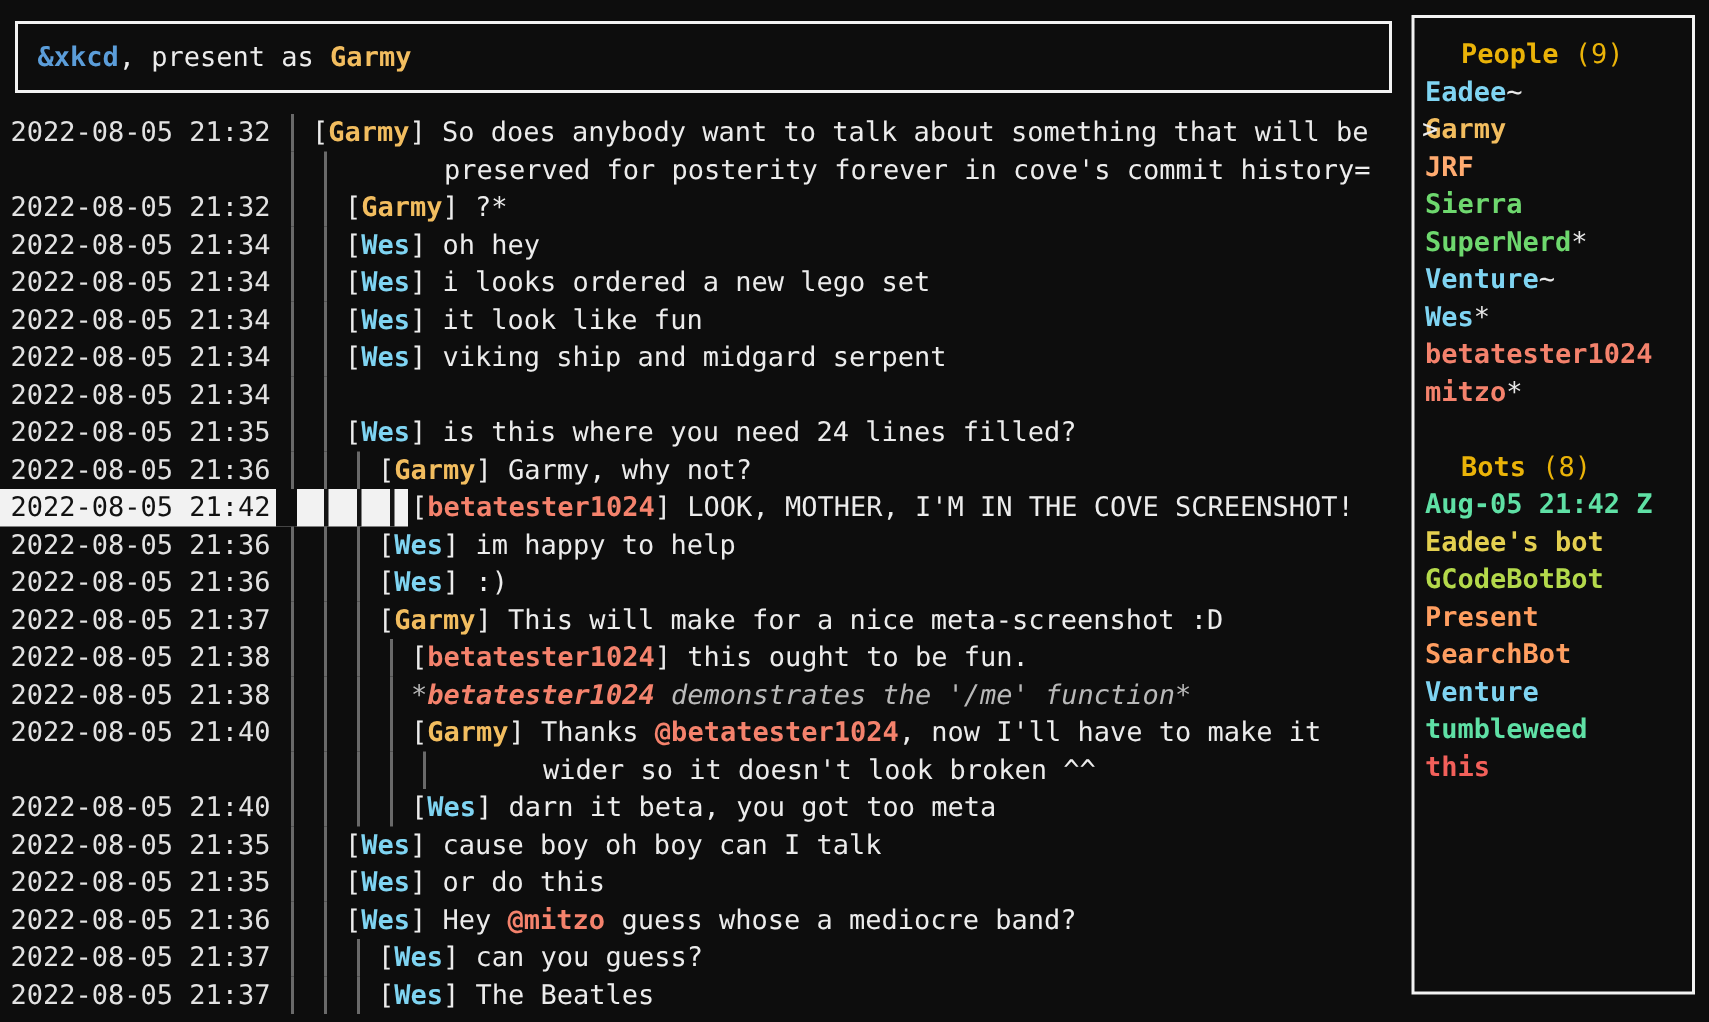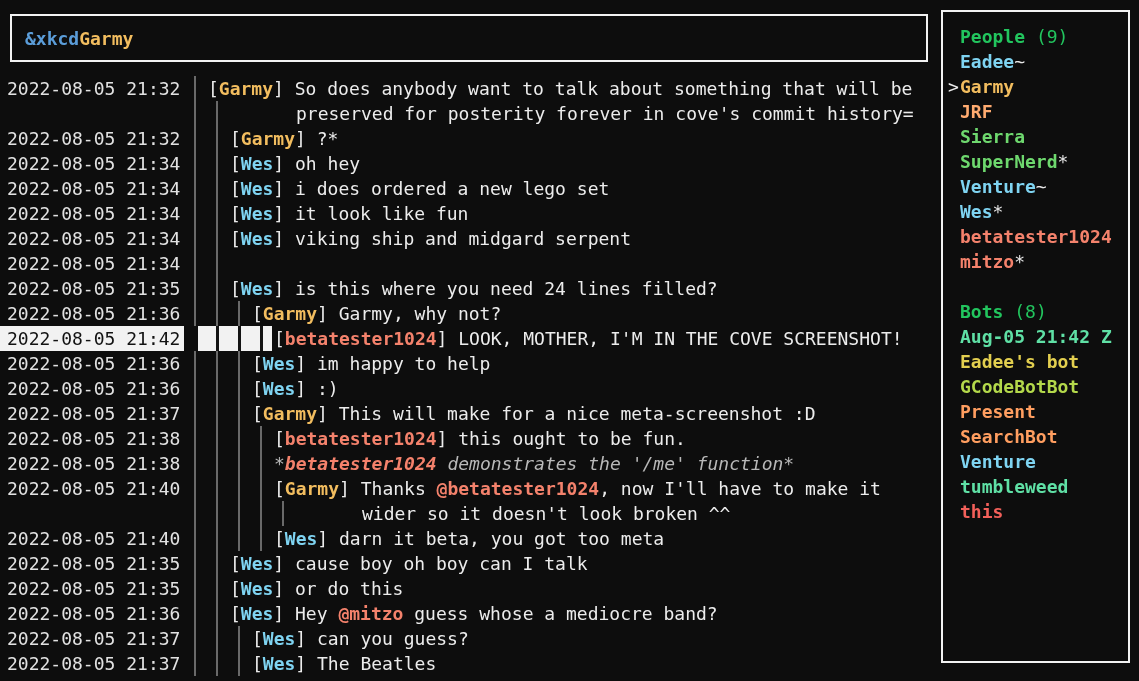--- a/index.html
+++ b/index.html
@@ -29,23 +29,23 @@
   .s-garmy{color:#f2bd5f;font-weight:bold;}
   .s-wes{color:#7fd4f2;font-weight:bold;}
   .s-beta{color:#f4826c;font-weight:bold;}
   .s-mention{color:#f4826c;font-weight:bold;}
   .s-me{color:#b9b9b9;font-style:italic;}
   .s-mename{color:#f4826c;font-weight:bold;font-style:italic;}
 
   
   .panel{position:absolute;left:941px;top:10px;width:189px;height:653px;
          border:2px solid #f2f2f2;box-sizing:border-box;padding-top:12px;}
-  .ptitle{height:25px;padding-left:17px;white-space:pre;color:#22c55e;}
+  .ptitle{height:25px;padding-left:31px;white-space:pre;color:#eab308;}
   .ptitle .t{font-weight:bold;}
-  .pitem{position:relative;height:25px;padding-left:17px;white-space:pre;font-weight:bold;}
+  .pitem{position:relative;height:25px;padding-left:7px;white-space:pre;font-weight:bold;}
   .pcursor{position:absolute;left:5px;top:0;color:#ececec;font-weight:normal;}
   .psuffix{color:#e8e8e8;font-weight:normal;}
   .spacer{height:25px;}
 
   .c-cyan{color:#7fd4f2;}
   .c-gold{color:#f2bd5f;}
   .c-peach{color:#ffab70;}
   .c-green{color:#6ed86e;}
   .c-salmon{color:#f4826c;}
   .c-mint{color:#5fe0a5;}
@@ -53,29 +53,29 @@
   .c-lime{color:#b4d94b;}
   .c-orange{color:#ff9e60;}
   .c-red{color:#f2605a;}
 </style>
 </head>
 <body>
 
 <div class="screen">
 
   <div class="header-box">
-    <span class="h-chan">&amp;xkcd</span><span class="h-nick">Garmy</span>
+    <span class="h-chan">&amp;xkcd</span><span class="h-sep">, present as </span><span class="h-nick">Garmy</span>
   </div>
 
   <div class="chat">
       <div class="row"><span class="ts">2022-08-05 21:32</span><span class="bar" style="left: 194px;"></span><span class="msg" style="left: 208px;"><span class="s-txt">[</span><span class="s-garmy">Garmy</span><span class="s-txt">] So does anybody want to talk about something that will be</span></span></div>
       <div class="row"><span class="ts"></span><span class="bar" style="left: 194px;"></span><span class="bar" style="left: 216px;"></span><span class="msg" style="left: 296px;"><span class="s-txt">preserved for posterity forever in cove's commit history=</span></span></div>
       <div class="row"><span class="ts">2022-08-05 21:32</span><span class="bar" style="left: 194px;"></span><span class="bar" style="left: 216px;"></span><span class="msg" style="left: 230px;"><span class="s-txt">[</span><span class="s-garmy">Garmy</span><span class="s-txt">] ?*</span></span></div>
       <div class="row"><span class="ts">2022-08-05 21:34</span><span class="bar" style="left: 194px;"></span><span class="bar" style="left: 216px;"></span><span class="msg" style="left: 230px;"><span class="s-txt">[</span><span class="s-wes">Wes</span><span class="s-txt">] oh hey</span></span></div>
-      <div class="row"><span class="ts">2022-08-05 21:34</span><span class="bar" style="left: 194px;"></span><span class="bar" style="left: 216px;"></span><span class="msg" style="left: 230px;"><span class="s-txt">[</span><span class="s-wes">Wes</span><span class="s-txt">] i does ordered a new lego set</span></span></div>
+      <div class="row"><span class="ts">2022-08-05 21:34</span><span class="bar" style="left: 194px;"></span><span class="bar" style="left: 216px;"></span><span class="msg" style="left: 230px;"><span class="s-txt">[</span><span class="s-wes">Wes</span><span class="s-txt">] i looks ordered a new lego set</span></span></div>
       <div class="row"><span class="ts">2022-08-05 21:34</span><span class="bar" style="left: 194px;"></span><span class="bar" style="left: 216px;"></span><span class="msg" style="left: 230px;"><span class="s-txt">[</span><span class="s-wes">Wes</span><span class="s-txt">] it look like fun</span></span></div>
       <div class="row"><span class="ts">2022-08-05 21:34</span><span class="bar" style="left: 194px;"></span><span class="bar" style="left: 216px;"></span><span class="msg" style="left: 230px;"><span class="s-txt">[</span><span class="s-wes">Wes</span><span class="s-txt">] viking ship and midgard serpent</span></span></div>
       <div class="row"><span class="ts">2022-08-05 21:34</span><span class="bar" style="left: 194px;"></span><span class="bar" style="left: 216px;"></span></div>
       <div class="row"><span class="ts">2022-08-05 21:35</span><span class="bar" style="left: 194px;"></span><span class="bar" style="left: 216px;"></span><span class="msg" style="left: 230px;"><span class="s-txt">[</span><span class="s-wes">Wes</span><span class="s-txt">] is this where you need 24 lines filled?</span></span></div>
       <div class="row"><span class="ts">2022-08-05 21:36</span><span class="bar" style="left: 194px;"></span><span class="bar" style="left: 216px;"></span><span class="bar" style="left: 238px;"></span><span class="msg" style="left: 252px;"><span class="s-txt">[</span><span class="s-garmy">Garmy</span><span class="s-txt">] Garmy, why not?</span></span></div>
       <div class="row hl"><div class="hlbg"></div><span class="ts">2022-08-05 21:42</span><span class="bar" style="left: 194px;"></span><span class="bar" style="left: 216px;"></span><span class="bar" style="left: 238px;"></span><span class="bar" style="left: 260px;"></span><div class="hlnotch"></div><span class="msg" style="left: 274px;"><span class="s-txt">[</span><span class="s-beta">betatester1024</span><span class="s-txt">] LOOK, MOTHER, I'M IN THE COVE SCREENSHOT!</span></span></div>
       <div class="row"><span class="ts">2022-08-05 21:36</span><span class="bar" style="left: 194px;"></span><span class="bar" style="left: 216px;"></span><span class="bar" style="left: 238px;"></span><span class="msg" style="left: 252px;"><span class="s-txt">[</span><span class="s-wes">Wes</span><span class="s-txt">] im happy to help</span></span></div>
       <div class="row"><span class="ts">2022-08-05 21:36</span><span class="bar" style="left: 194px;"></span><span class="bar" style="left: 216px;"></span><span class="bar" style="left: 238px;"></span><span class="msg" style="left: 252px;"><span class="s-txt">[</span><span class="s-wes">Wes</span><span class="s-txt">] :)</span></span></div>
       <div class="row"><span class="ts">2022-08-05 21:37</span><span class="bar" style="left: 194px;"></span><span class="bar" style="left: 216px;"></span><span class="bar" style="left: 238px;"></span><span class="msg" style="left: 252px;"><span class="s-txt">[</span><span class="s-garmy">Garmy</span><span class="s-txt">] This will make for a nice meta-screenshot :D</span></span></div>
       <div class="row"><span class="ts">2022-08-05 21:38</span><span class="bar" style="left: 194px;"></span><span class="bar" style="left: 216px;"></span><span class="bar" style="left: 238px;"></span><span class="bar" style="left: 260px;"></span><span class="msg" style="left: 274px;"><span class="s-txt">[</span><span class="s-beta">betatester1024</span><span class="s-txt">] this ought to be fun.</span></span></div>

